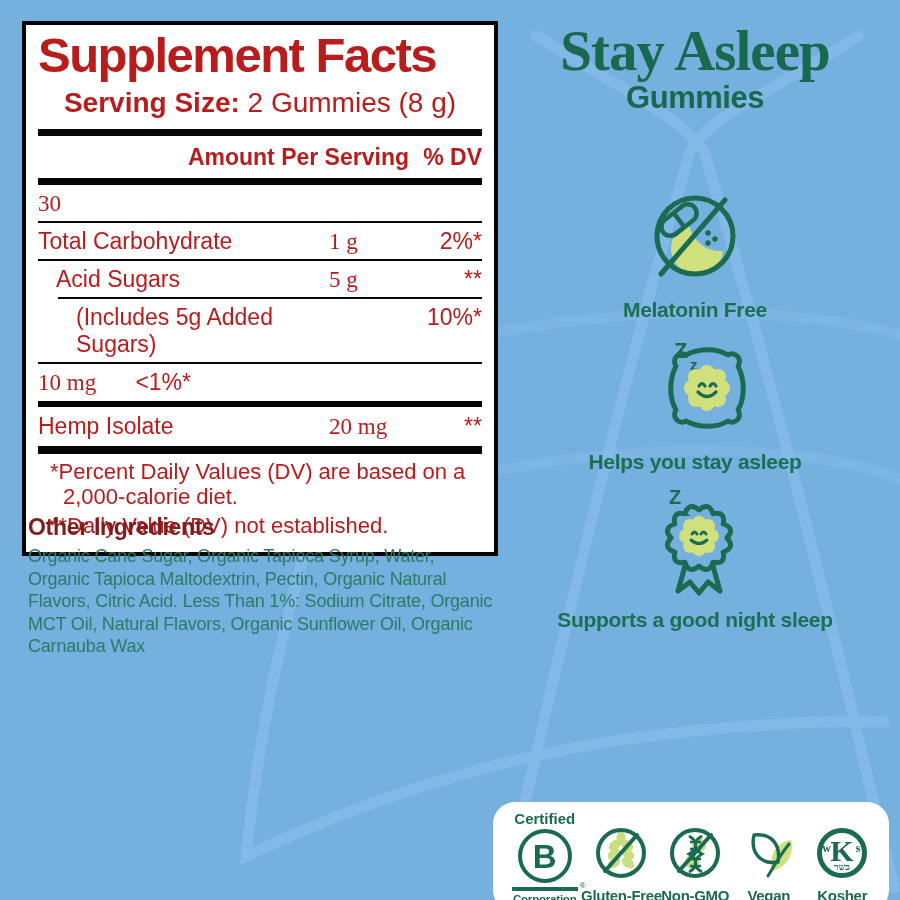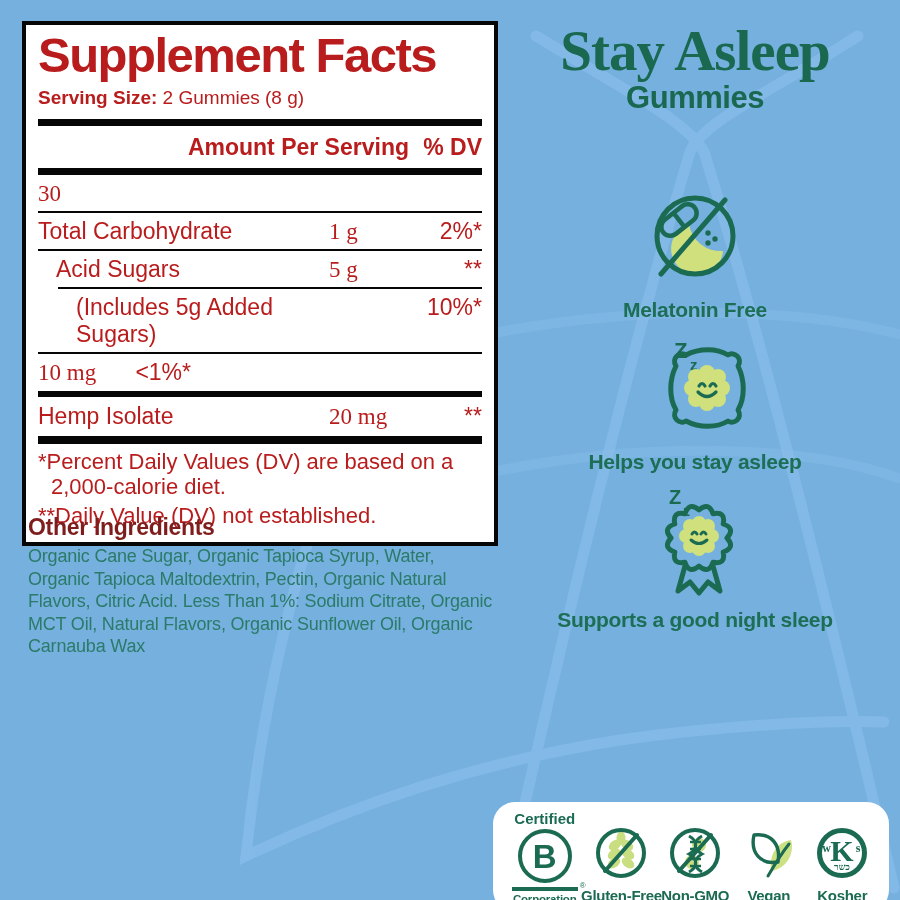--- a/index.html
+++ b/index.html
@@ -5,37 +5,37 @@
   html,body{margin:0;padding:0;}
   body{width:900px;height:900px;font-family:"Liberation Sans",sans-serif;}
   .stage{position:relative;width:900px;height:900px;background:#75b0df;overflow:hidden;}
   .swirls{position:absolute;left:0;top:0;z-index:0;}
   .layer{position:absolute;z-index:1;}
 
   
   .facts{left:22px;top:21px;width:476px;background:#ffffff;border:4px solid #060606;
          box-sizing:border-box;padding:6px 12px 10px 12px;color:#b91c1c;}
   .facts-title{font-size:49px;font-weight:bold;letter-spacing:-1.5px;line-height:1.02;margin:0 0 6px 0;white-space:nowrap;}
-  .serving{font-size:19px;margin:0 0 10px 0;}
+  .serving{font-size:28px;margin:0 0 10px 0;text-align:center;}
   .serving b{font-weight:bold;}
   .bar{height:7px;background:#060606;margin:3px 0;}
   .hdr{display:flex;align-items:baseline;font-size:23px;font-weight:bold;padding:5px 0 4px 0;}
   .hdr-amount{flex:1;text-align:right;}
   .hdr-dv{width:73px;text-align:right;}
   .row{display:flex;align-items:baseline;font-size:23px;padding:3px 0 2px 0;}
   .row .nm{flex:1;}
   .row .amt{width:80px;text-align:left;white-space:nowrap;font-family:Liberation Serif, serif;}
   .row .dv{width:73px;text-align:right;white-space:nowrap;}
   .ind1 .nm{padding-left:18px;}
   .ind2 .nm{padding-left:38px;}
   .sep{height:2px;background:#060606;margin:2px 0;}
   .sep.indent{margin-left:20px;}
   .sep-mid{height:6px;background:#060606;margin:3px 0;}
   .sep-big{height:8px;background:#060606;margin:4px 0 5px 0;}
-  .fn{font-size:22px;line-height:1.16;margin:3px 0;padding-left:13px;text-indent:-13px;}
+  .fn{font-size:22px;line-height:1.16;margin:3px 12px;padding-left:13px;text-indent:-13px;}
 
   
   .ingredients{left:28px;top:514px;width:472px;color:#2b7b68;}
   .ing-head{font-size:23px;font-weight:bold;color:#7f1d1d;margin:0 0 4px 0;letter-spacing:-0.3px;}
   .ing-text{font-size:18px;line-height:1.25;letter-spacing:-0.2px;margin:0;}
 
   
   .brand{left:495px;top:22px;width:400px;text-align:center;color:#19684f;}
   .brand-title{font-family:"Liberation Serif",serif;font-weight:bold;font-size:57px;line-height:1;letter-spacing:-1px;margin:0;}
   .brand-sub{font-weight:bold;font-size:31px;letter-spacing:-0.5px;margin-top:1px;}

